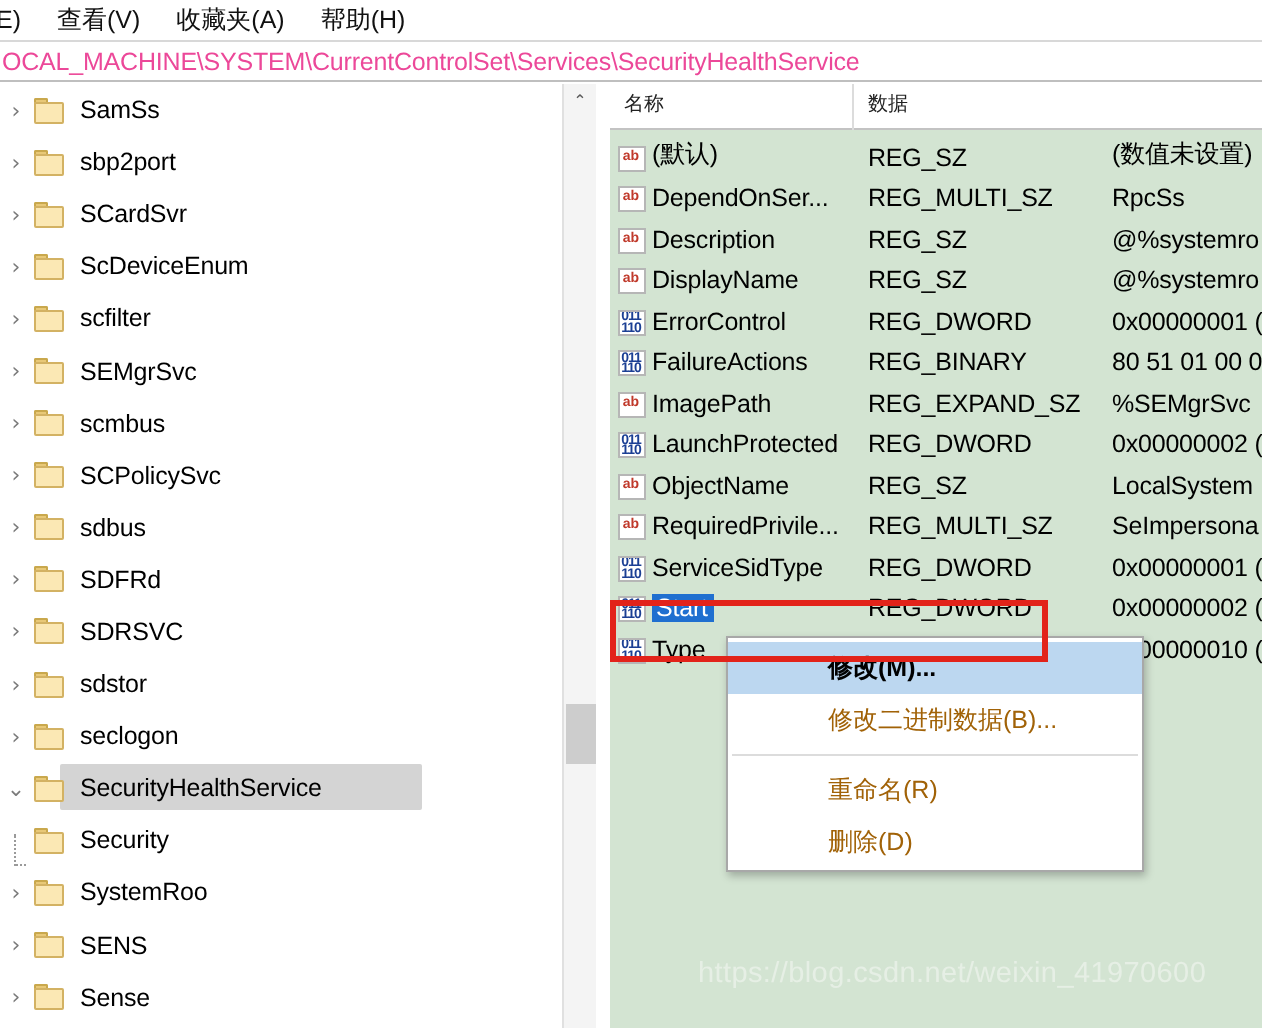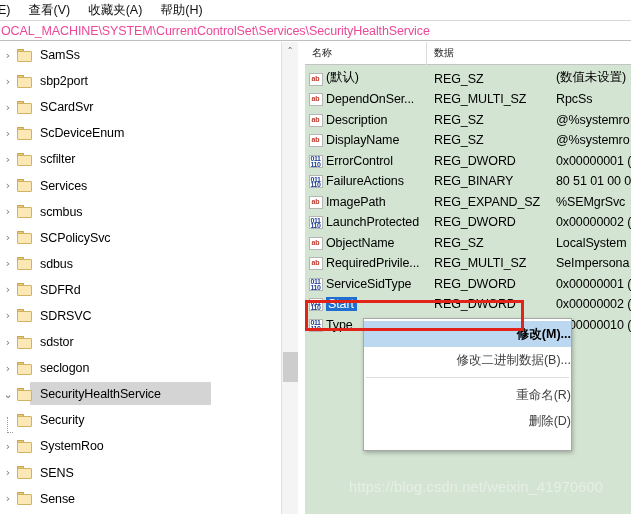--- a/index.html
+++ b/index.html
@@ -273,30 +273,29 @@
 
   
   #ctxmenu {
     position: absolute;
     left: 363px; top: 318px;
     width: 209px;
     background: #ffffff;
     border: 1px solid #a8a8a8;
     box-shadow: 1px 2px 4px rgba(0,0,0,0.25);
     z-index: 30;
-    padding: 2px 0 16px 0;
-    box-sizing: border-box;
-    text-align: right;
+    padding: 2px 0 1px 0;
+    box-sizing: border-box;
   }
   #ctxmenu .citem {
     height: 26px;
     line-height: 26px;
     padding-left: 50px;
     font-size: 12.5px;
-    color: #404040;
+    color: #a16207;
     white-space: nowrap;
   }
   #ctxmenu .citem.hl {
     background: #bcd7f0;
     color: #000;
     font-weight: bold;
   }
   #ctxmenu .csep {
     height: 1px;
     background: #dcdcdc;
@@ -369,21 +368,21 @@
         <div class="body"></div>
       </div>
       <div class="label">scfilter</div>
     </div>
     <div class="tnode">
       <div class="twist">›</div>
       <div class="folder">
         <div class="tab"></div>
         <div class="body"></div>
       </div>
-      <div class="label">Services</div>
+      <div class="label">SEMgrSvc</div>
     </div>
     <div class="tnode">
       <div class="twist">›</div>
       <div class="folder">
         <div class="tab"></div>
         <div class="body"></div>
       </div>
       <div class="label">scmbus</div>
     </div>
     <div class="tnode">

